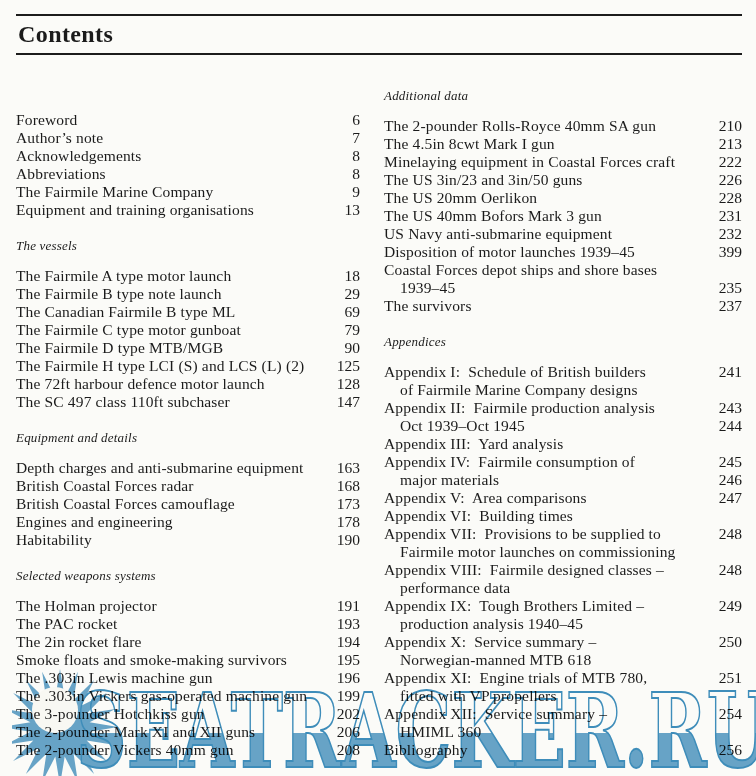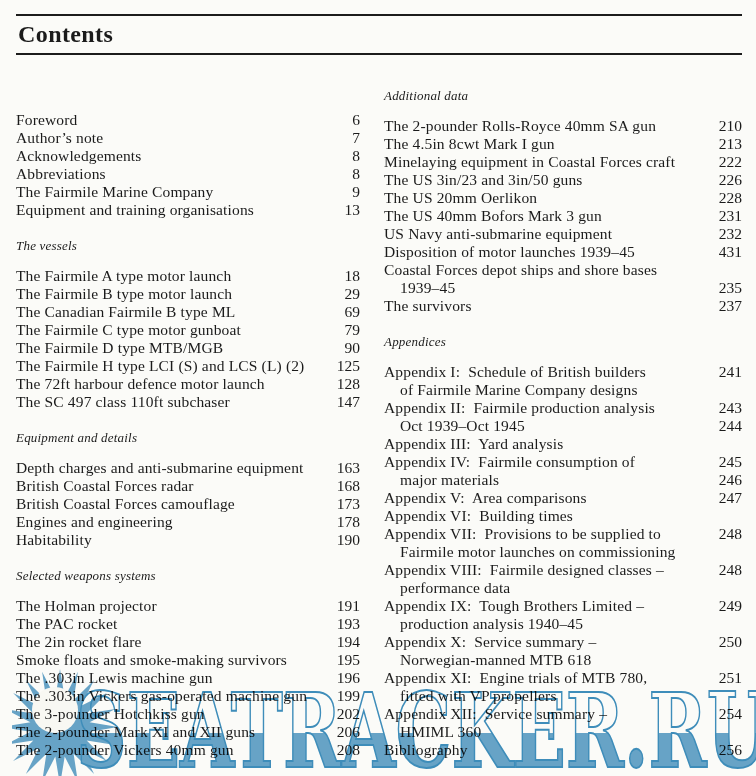--- a/index.html
+++ b/index.html
@@ -74,21 +74,21 @@
             <span class="p">13</span>
           </div>
         </section>
         <section class="toc-section">
           <div class="sec-h">The vessels</div>
           <div class="row">
             <span class="t">The Fairmile A type motor launch</span>
             <span class="p">18</span>
           </div>
           <div class="row">
-            <span class="t">The Fairmile B type motor launch</span>
+            <span class="t">The Fairmile B type note launch</span>
             <span class="p">29</span>
           </div>
           <div class="row">
             <span class="t">The Canadian Fairmile B type ML</span>
             <span class="p">69</span>
           </div>
           <div class="row">
             <span class="t">The Fairmile C type motor gunboat</span>
             <span class="p">79</span>
           </div>
@@ -198,21 +198,21 @@
           <div class="row">
             <span class="t">The US 40mm Bofors Mark 3 gun</span>
             <span class="p">231</span>
           </div>
           <div class="row">
             <span class="t">US Navy anti-submarine equipment</span>
             <span class="p">232</span>
           </div>
           <div class="row">
             <span class="t">Disposition of motor launches 1939–45</span>
-            <span class="p">431</span>
+            <span class="p">399</span>
           </div>
           <div class="row">
             <span class="t">Coastal Forces depot ships and shore bases</span>
             <span class="p"></span>
           </div>
           <div class="row row2">
             <span class="t">1939–45</span>
             <span class="p">235</span>
           </div>
           <div class="row">

